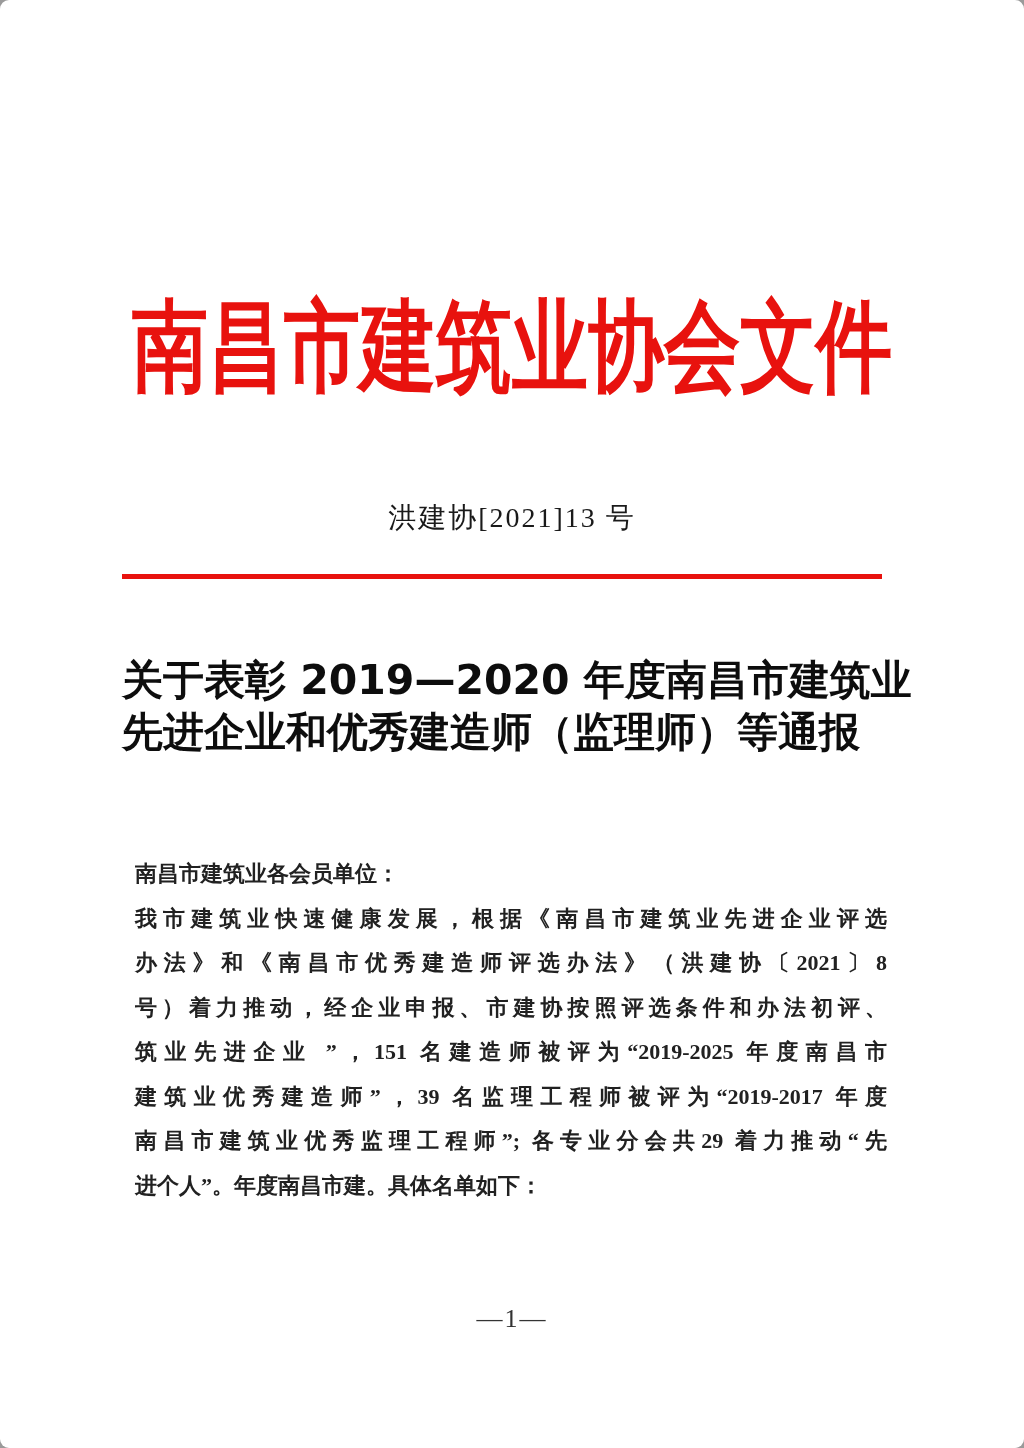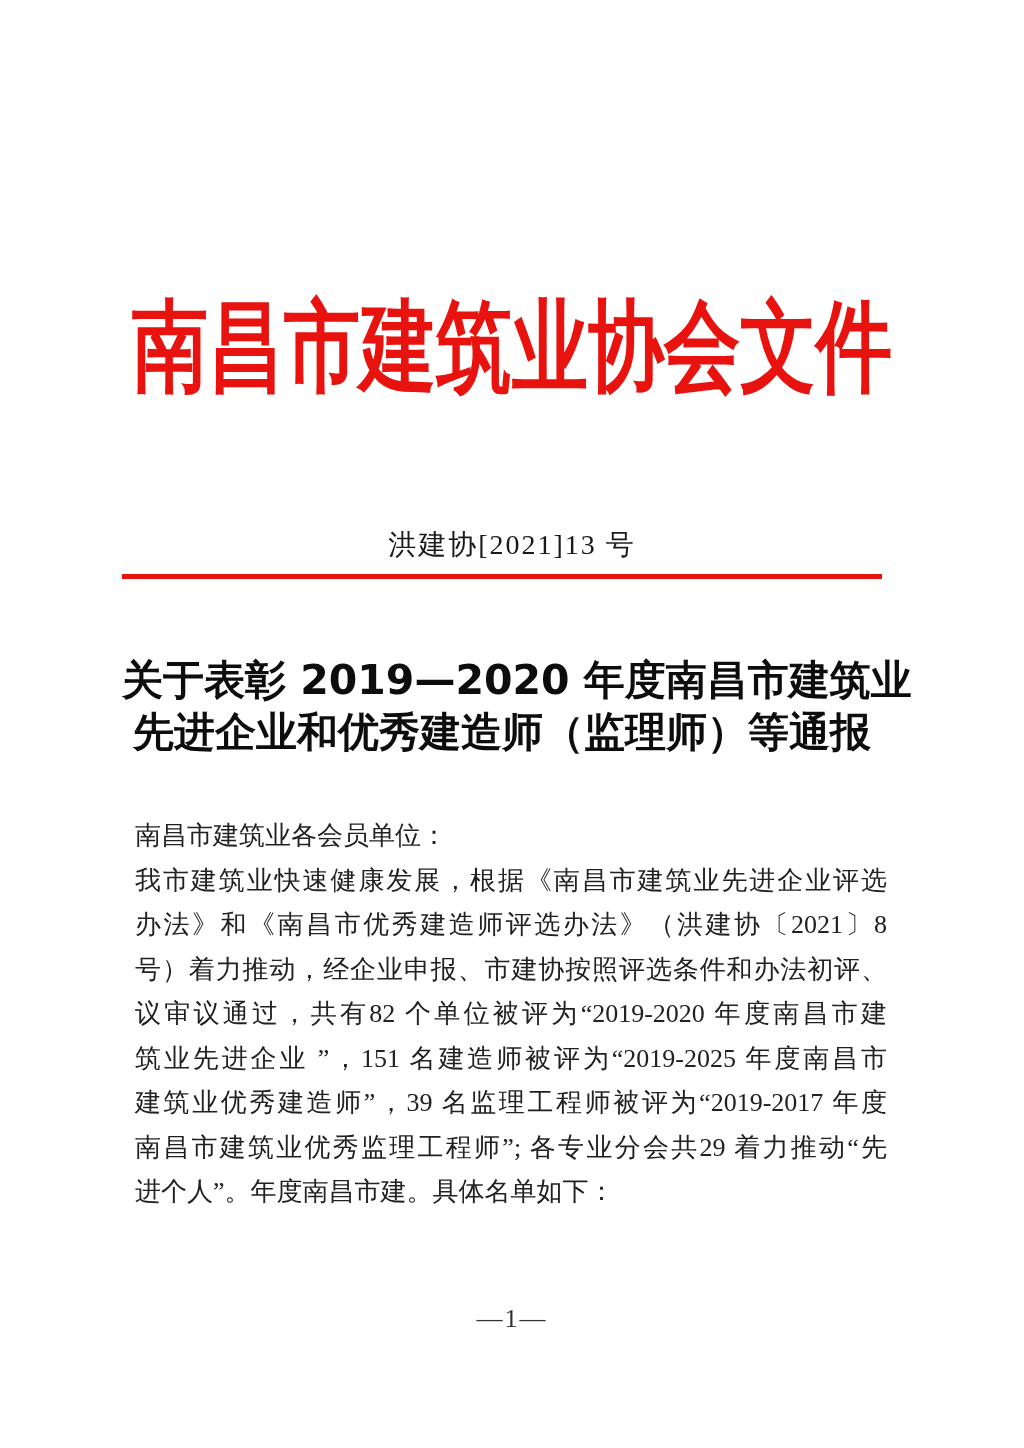--- a/index.html
+++ b/index.html
@@ -4,20 +4,21 @@
 <style>
   html, body { margin: 0; padding: 0; background: #9a9a9a; }
   .page {
     position: relative;
     width: 1024px;
     height: 1448px;
     margin: 0 auto;
     background: #ffffff;
     overflow: hidden;
     font-family: "Liberation Serif", "DejaVu Serif", serif;
+    border-radius: 9px;
   }
 
   
   .org-title-wrap {
     position: absolute;
     top: 288px;
     left: 0;
     width: 1024px;
     height: 120px;
     line-height: 120px;
@@ -30,21 +31,21 @@
     color: #e8120e;
     white-space: nowrap;
     transform: scaleX(0.76);
     transform-origin: 50% 50%;
     letter-spacing: 0;
   }
 
   
   .doc-number {
     position: absolute;
-    top: 527px;
+    top: 500px;
     left: 0;
     width: 1024px;
     height: 36px;
     line-height: 36px;
     text-align: center;
     font-size: 28px;
     color: #1a1a1a;
     letter-spacing: 2px;
   }
 
@@ -57,38 +58,39 @@
     height: 5px;
     background: #e8120e;
   }
 
   
   .doc-title {
     position: absolute;
     top: 654px;
     left: 122px;
     width: 760px;
-    text-align: center;
+    text-align: left;
     font-family: "DejaVu Sans", "Liberation Sans", sans-serif;
     font-weight: 700;
     font-size: 41px;
     line-height: 52px;
     color: #0d0d0d;
     white-space: nowrap;
   }
 
   
   .body-text {
     position: absolute;
-    top: 814px;
+    top: 852px;
     left: 135px;
     width: 752px;
-    font-size: 26px;
+    font-size: 22px;
     line-height: 44.5px;
     color: #212121;
+    font-weight: bold;
   }
   .body-line { width: 752px; }
   .body-line.justify {
     text-align: justify;
     text-align-last: justify;
   }
   .body-line.indent { text-indent: 52px; }
 
   
   .page-number {
@@ -120,21 +122,20 @@
   <div class="doc-title">
     <div>关于表彰 2019—2020 年度南昌市建筑业</div>
     <div>先进企业和优秀建造师（监理师）等通报</div>
   </div>
 
   <div class="body-text">
     <div class="body-line">南昌市建筑业各会员单位：</div>
     <div class="body-line justify">我市建筑业快速健康发展，根据《南昌市建筑业先进企业评选</div>
     <div class="body-line justify">办法》和《南昌市优秀建造师评选办法》（洪建协〔2021〕8</div>
     <div class="body-line justify">号）着力推动，经企业申报、市建协按照评选条件和办法初评、</div>
-    <div class="body-line justify">议审议通过，共有82 个单位被评为“2019-2020 年度南昌市建</div>
     <div class="body-line justify">筑业先进企业 ”，151 名建造师被评为“2019-2025 年度南昌市</div>
     <div class="body-line justify">建筑业优秀建造师”，39 名监理工程师被评为“2019-2017 年度</div>
     <div class="body-line justify">南昌市建筑业优秀监理工程师”; 各专业分会共29 着力推动“先</div>
     <div class="body-line">进个人”。年度南昌市建。具体名单如下：</div>
   </div>
 
   <div class="page-number">—1—</div>
 
 </div>
 

